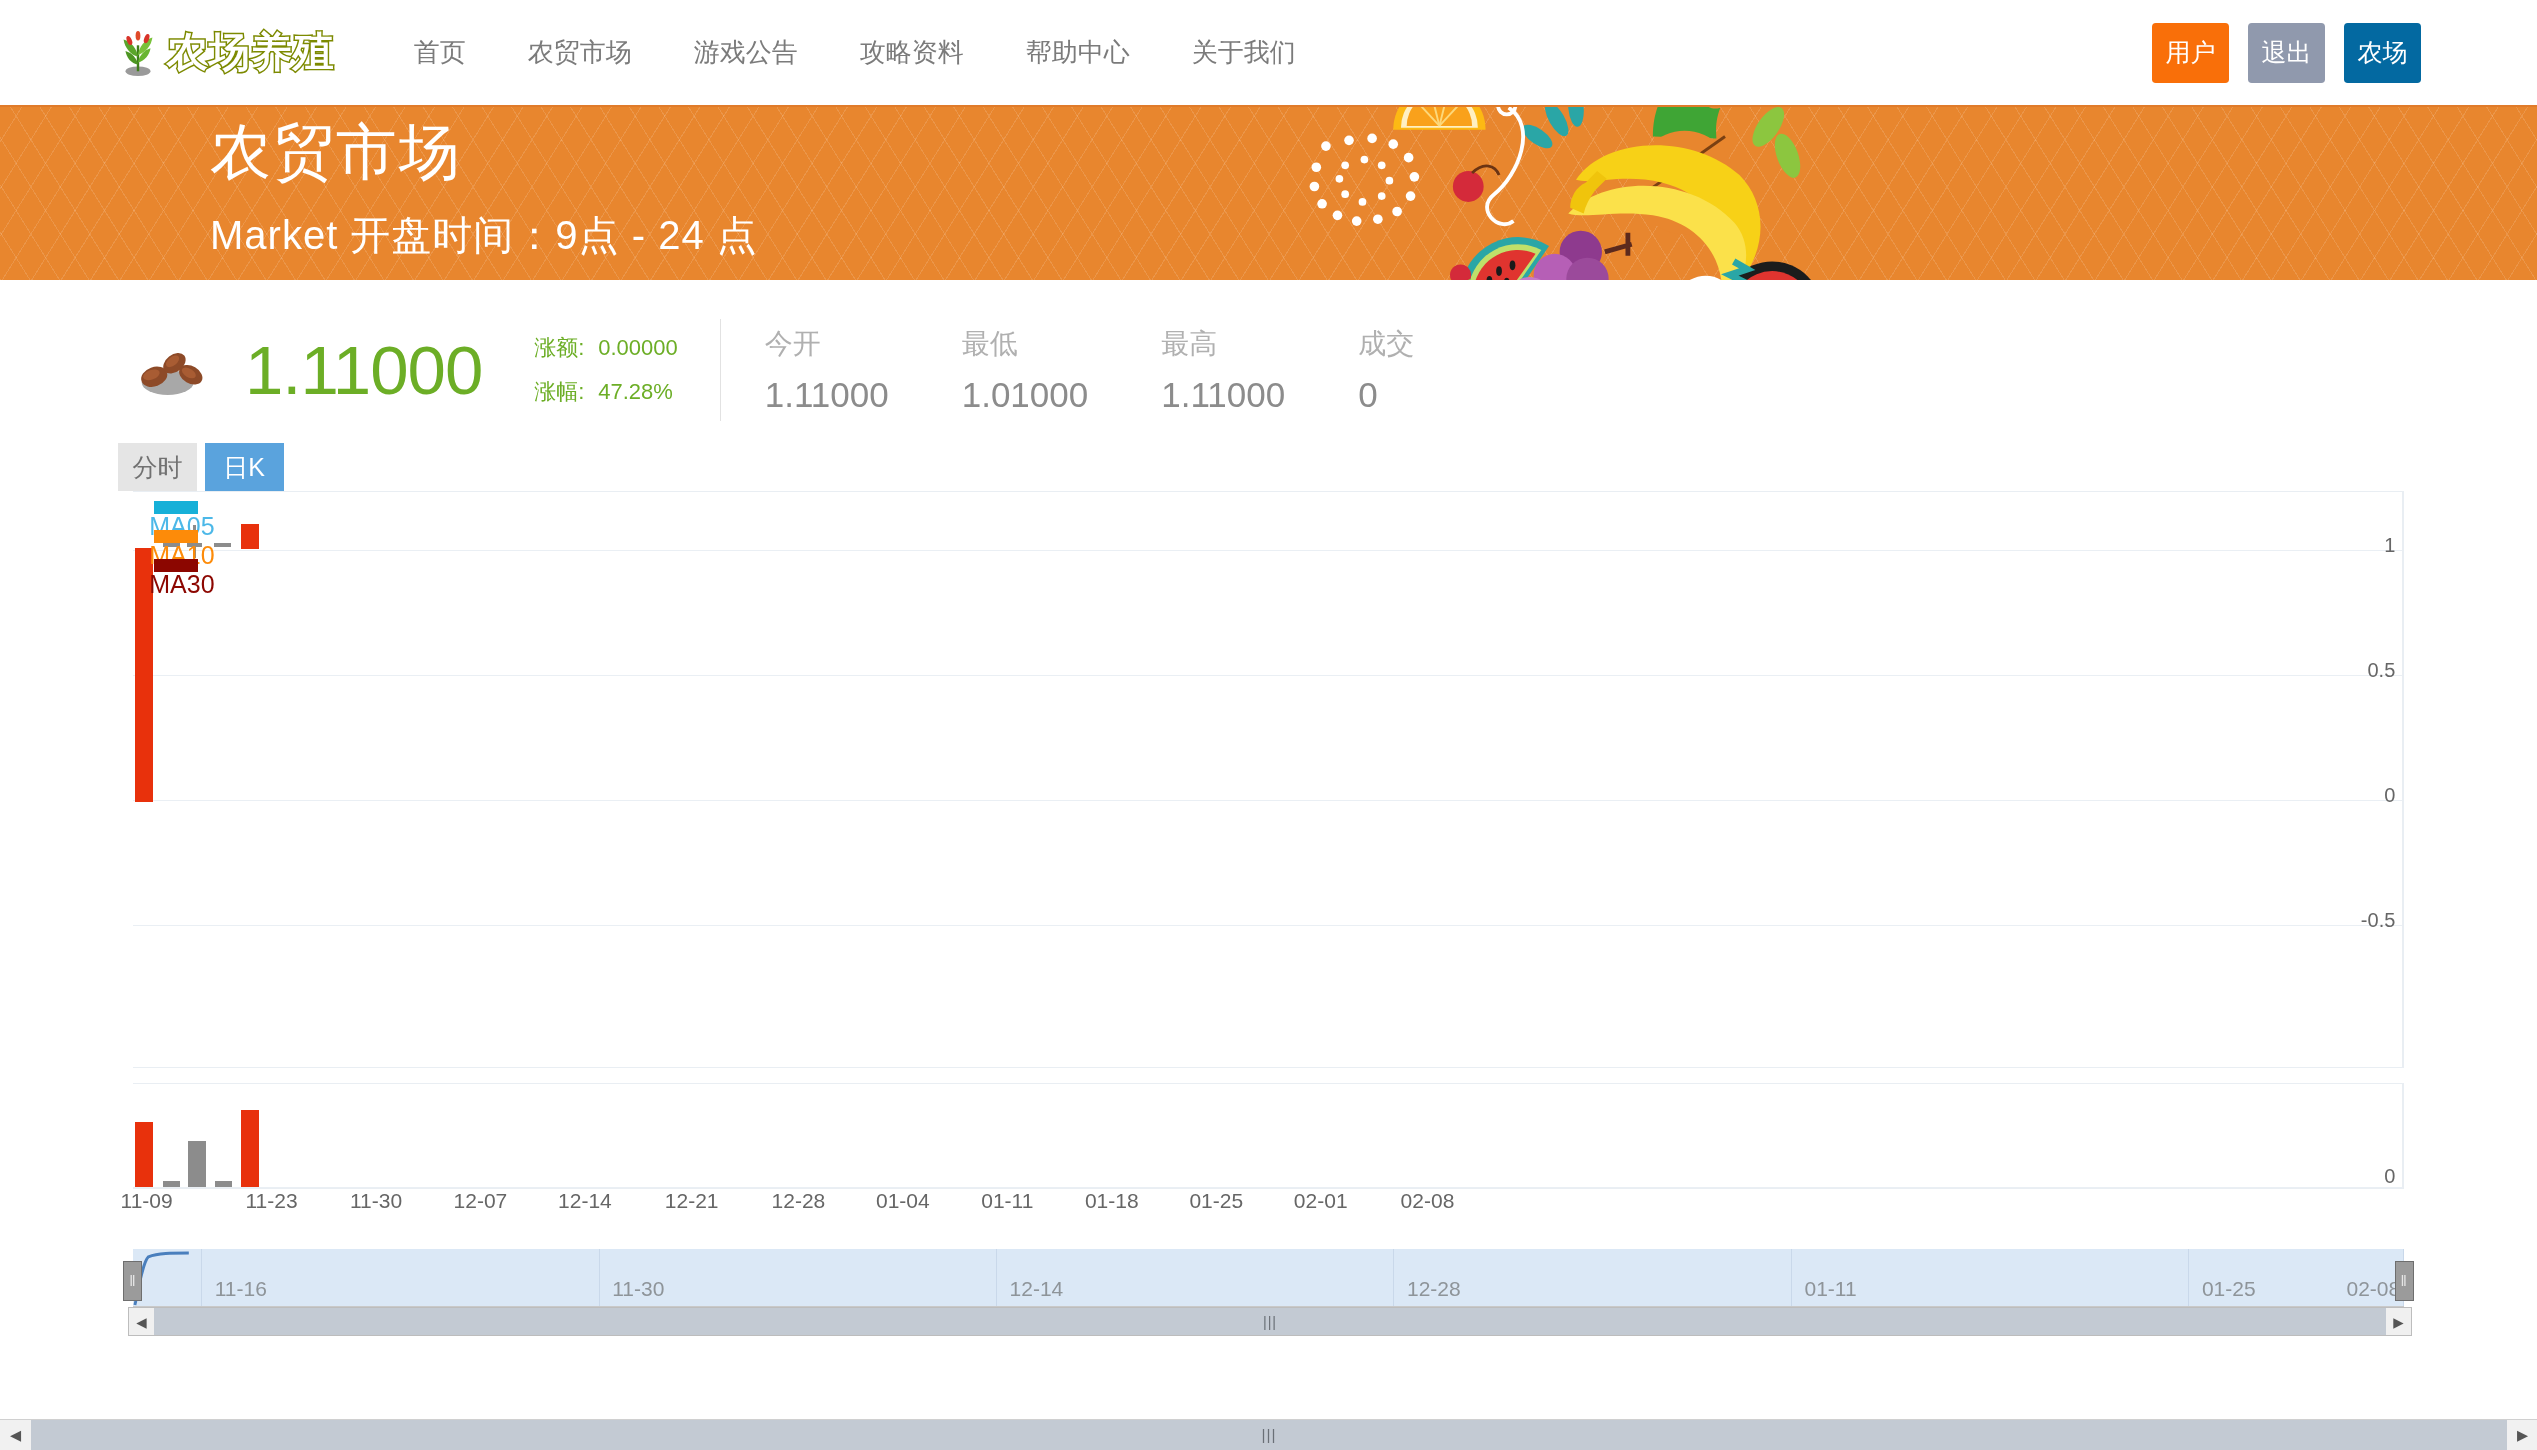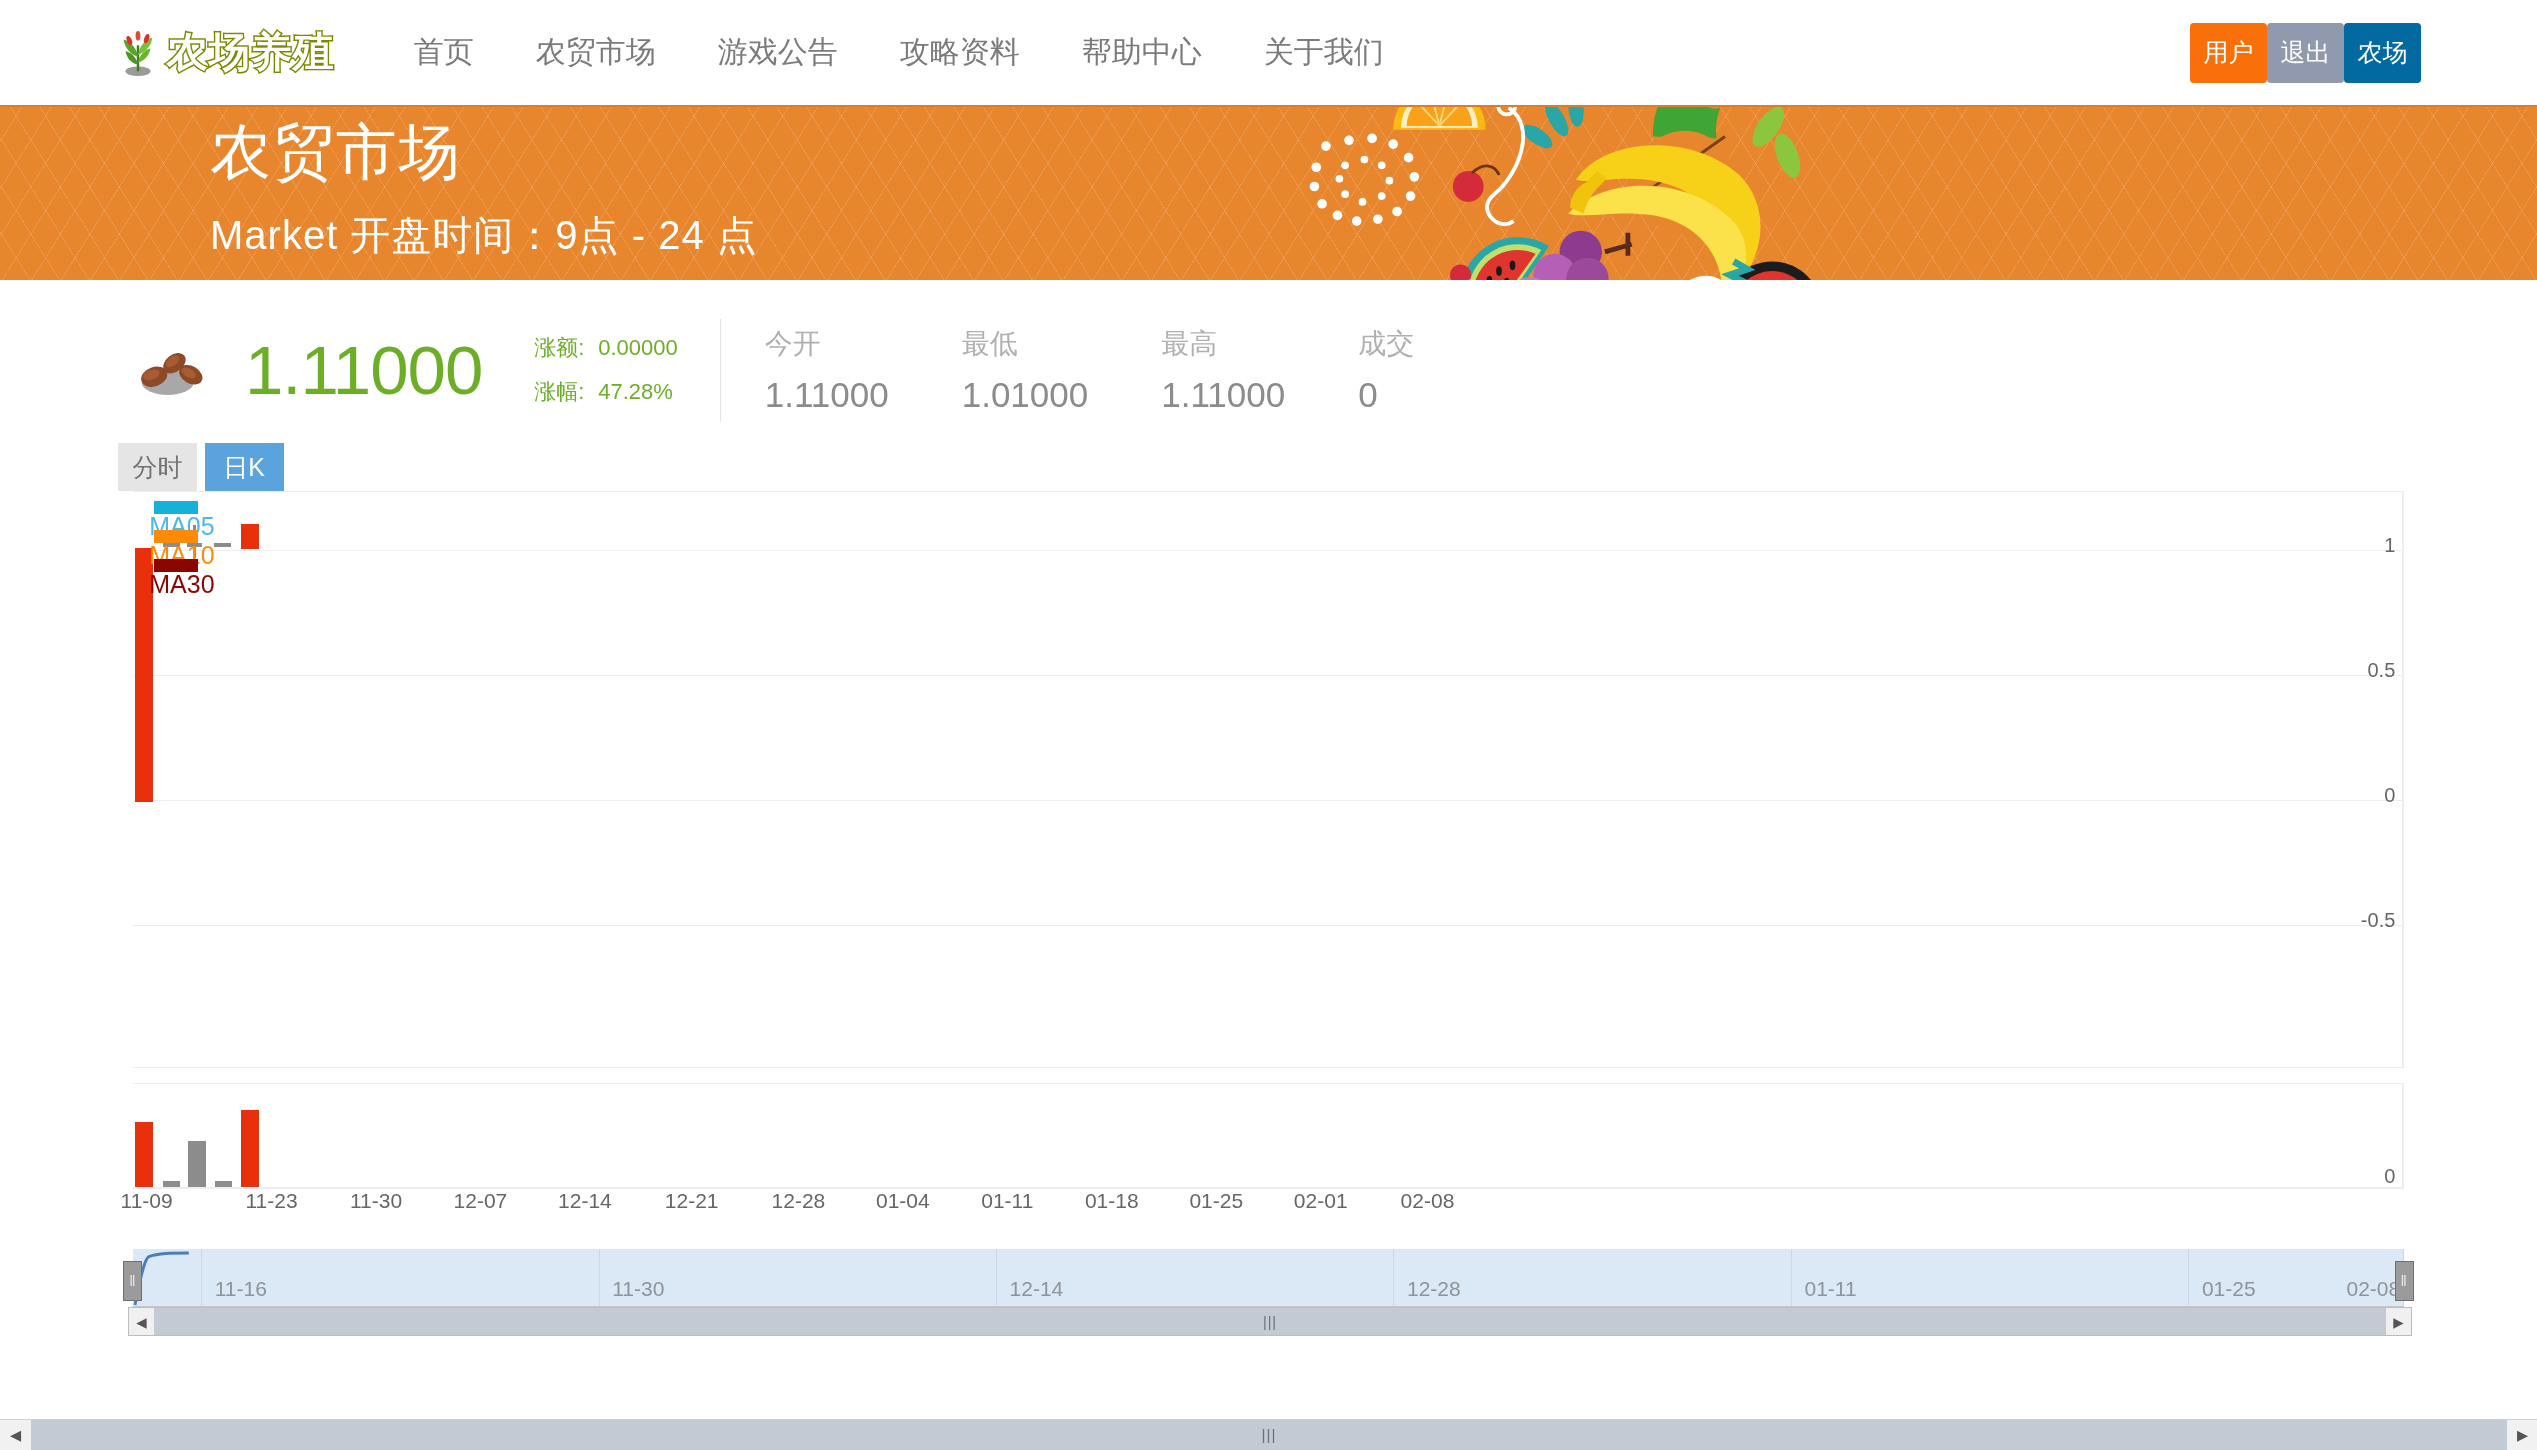--- a/index.html
+++ b/index.html
@@ -34,31 +34,31 @@
     paint-order: stroke fill;
     text-shadow: 0 0 1px #7d8a00;
     margin-left: 3.8px;
     line-height: 1;
   }
   .nav {
     display: flex; align-items: center;
     margin-left: 79px;
   }
   .nav-item {
-    font-size: 30px;
+    font-size: 26px;
     color: #7b7b7b;
     padding: 0 0;
     margin-right: 62px;
     cursor: pointer;
     white-space: nowrap;
   }
   .header-actions {
     position: absolute;
     right: 117px;
-    display: flex; align-items: center; 
+    display: flex; align-items: center; gap: 19px;
   }
   .btn {
     border: none;
     border-radius: 3.8px;
     color: #fff;
     font-size: 25px;
     font-family: inherit;
     width: 77px; height: 60px;
     cursor: pointer;
     line-height: 1;

